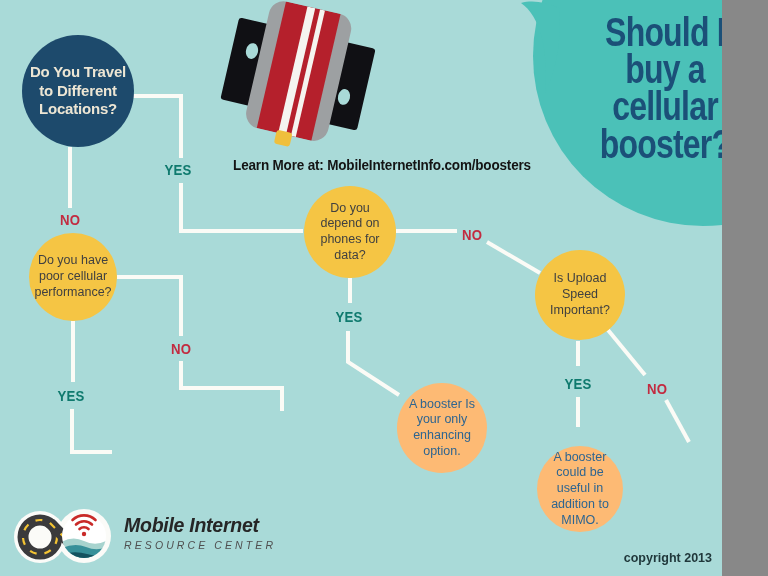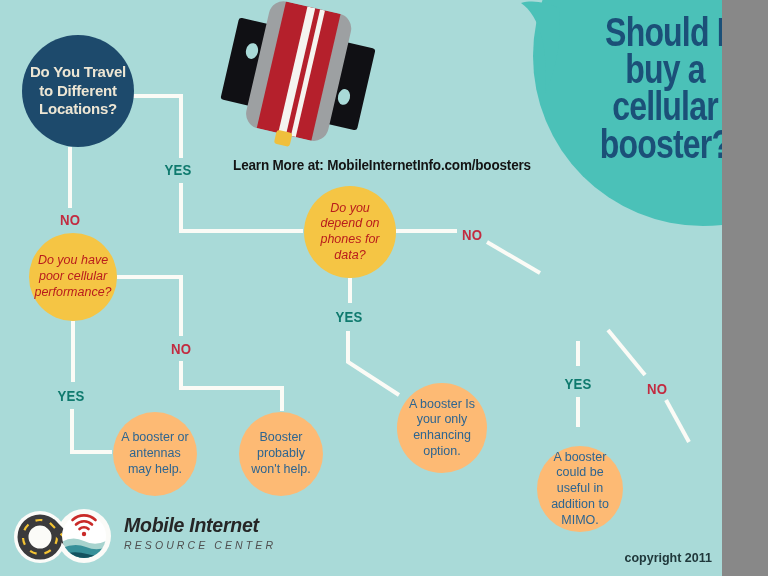--- a/index.html
+++ b/index.html
@@ -14,22 +14,22 @@
     position:absolute; border-radius:50%;
     display:flex; align-items:center; justify-content:center;
     text-align:center; white-space:pre-line; z-index:2;
     box-sizing:border-box;
   }
   .q-blue {
     background:#1D4A6C; color:#EDE6D4;
     font-weight:bold; font-size:15px; line-height:1.24; letter-spacing:-0.2px;
   }
   .q-yellow {
-    background:#F5C544; color:#b91c1c;
-    font-size:12.5px; line-height:1.26;font-style:italic;
+    background:#F5C544; color:#404040;
+    font-size:12.5px; line-height:1.26;
   }
   .a-white {
     background:#fdba74; color:#2E6590;
     font-size:12.5px; line-height:1.26;
   }
   .lbl {
     position:absolute; z-index:2; width:48px; text-align:center;
     margin-left:-24px; margin-top:-9px;
     font-weight:bold; font-size:15px; letter-spacing:0.2px;
     transform:scaleX(0.88);
@@ -122,27 +122,24 @@
   <div class="node q-blue" style="left:12px; top:35px; width:112px; height:112px;margin-left:10px;">Do You Travel
 to Different
 Locations?</div>
   <div class="node q-yellow" style="left:29px; top:233px; width:88px; height:88px;">Do you have
 poor cellular
 performance?</div>
   <div class="node q-yellow" style="left:304px; top:186px; width:92px; height:92px;">Do you
 depend on
 phones for
 data?</div>
+  <div class="node q-yellow" style="left:535px; top:250px; width:90px; height:90px;">Is Upload
+Speed
+Important?</div>
 
-  <div class="node a-white" style="left:113px; top:412px; width:84px; height:84px;">A booster or
-antennas
-may help.</div>
-  <div class="node a-white" style="left:239px; top:412px; width:84px; height:84px;">Booster
-probably
-won't help.</div>
   <div class="node a-white" style="left:397px; top:383px; width:90px; height:90px;">A booster Is
 your only
 enhancing
 option.</div>
   <div class="node a-white" style="left:537px; top:446px; width:86px; height:86px;">A booster
 could be
 useful in
 addition to
 MIMO.</div>
 
@@ -184,15 +181,15 @@
       <path d="M65.5,24 A6.5,6.5 0 0 1 74.5,24"></path>
       <path d="M62,19.5 A11.5,11.5 0 0 1 78,19.5"></path>
       <path d="M58.5,15 A16.5,16.5 0 0 1 81.5,15"></path>
     </g>
   </svg>
   <div id="logo-text">
     <div id="logo-name">Mobile Internet</div>
     <div id="logo-sub">RESOURCE CENTER</div>
   </div>
 
-  <div id="copyright">copyright 2011</div>
+  <div id="copyright">copyright 2013</div>
 
 </div>
 
 </body></html>

